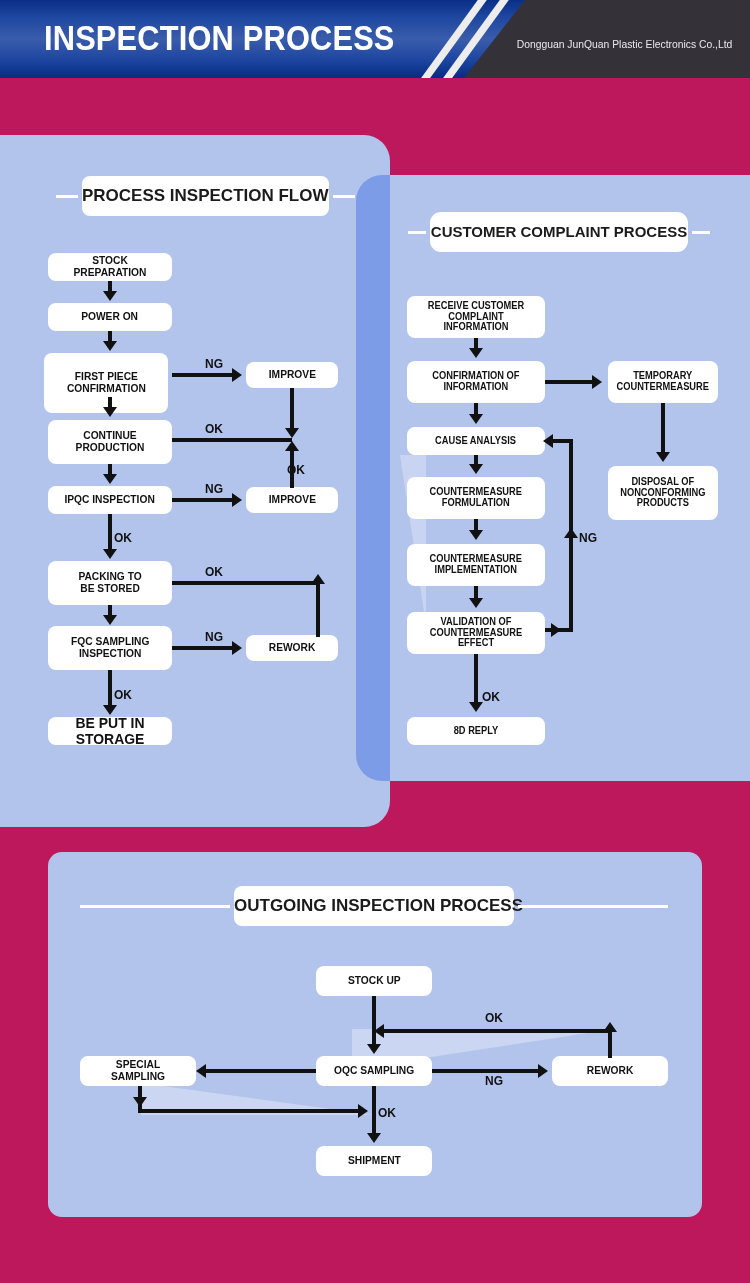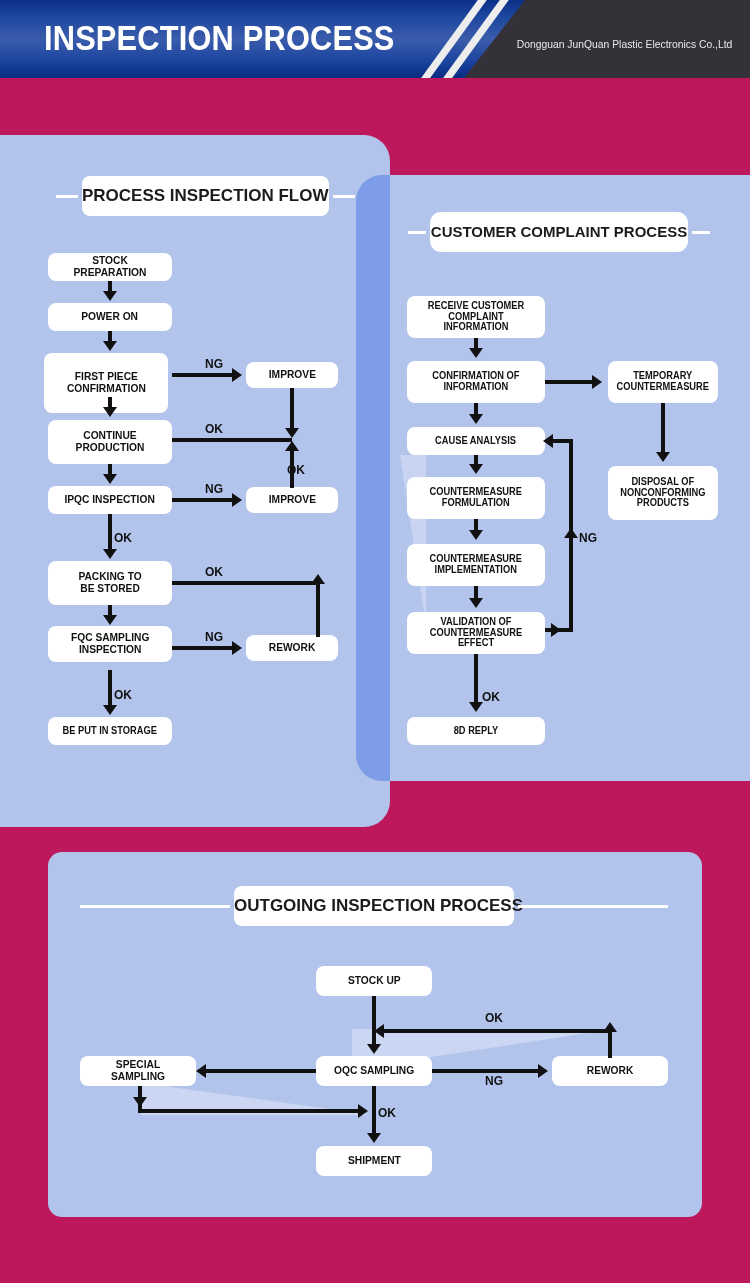--- a/index.html
+++ b/index.html
@@ -154,30 +154,30 @@
 
   <div class="box" style="left:246px; top:487px; width:92px; height:26px; font-size:11px;">
     <span>IMPROVE</span>
     </div>
 
   <div class="box" style="left:48px; top:561px; width:124px; height:44px; font-size:11px;">
     <span style="white-space:pre-line;">PACKING TO
 BE STORED</span>
     </div>
 
-  <div class="box" style="left:48px; top:626px; width:124px; height:36px; font-size:11px;">
+  <div class="box" style="left:48px; top:626px; width:124px; height:44px; font-size:11px;">
     <span style="white-space:pre-line;">FQC SAMPLING
 INSPECTION</span>
     </div>
 
   <div class="box" style="left:246px; top:635px; width:92px; height:26px; font-size:11px;">
     <span>REWORK</span>
     </div>
 
-  <div class="box" style="left:48px; top:717px; width:124px; height:28px; font-size:10px;">
+  <div class="box" style="left:48px; top:717px; width:124px; height:28px; font-size:15px;">
     <span>BE PUT IN STORAGE</span>
     </div>
 
   <div class="ln lnv" style="left:108px; top:281px; height:12px;"></div>
   <div class="ar ar-d" style="left:103px; top:291px;"></div>
 
   <div class="ln lnv" style="left:108px; top:331px; height:12px;"></div>
   <div class="ar ar-d" style="left:103px; top:341px;"></div>
 
   <div class="ln lnh" style="left:172px; top:373px; width:64px;"></div>

